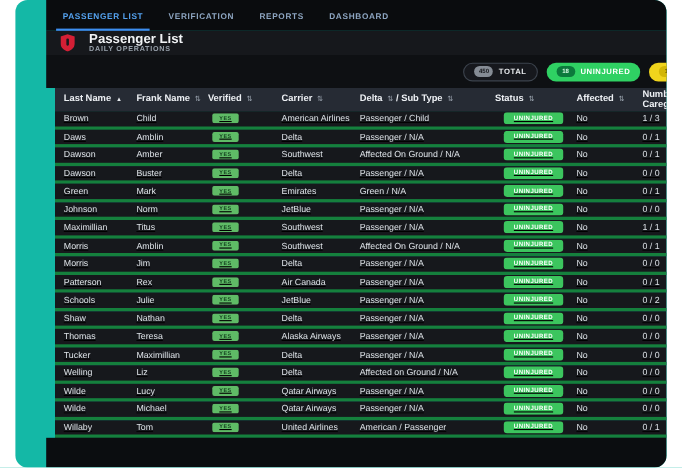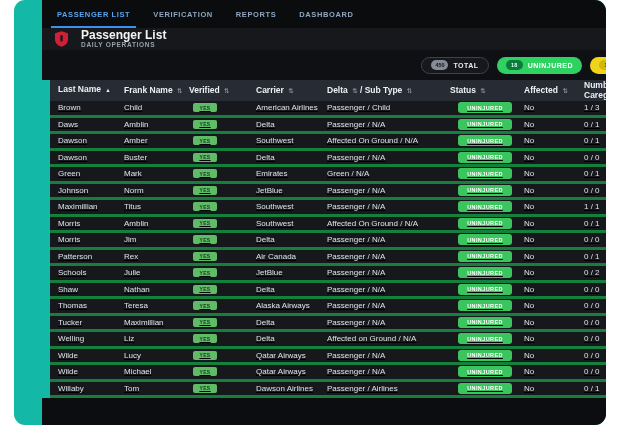--- a/index.html
+++ b/index.html
@@ -374,22 +374,22 @@
     <div class="td">0 / 0</div>
     <div class="edge">B</div>
   </div>
 
   <div class="grid tr">
     <div class="td">Willaby</div>
     <div class="td">Tom</div>
     <div class="td">
       <span class="yes-pill">YES</span>
     </div>
-    <div class="td">Dawson Airlines</div>
-    <div class="td">Passenger / Airlines</div>
+    <div class="td">United Airlines</div>
+    <div class="td">American / Passenger</div>
     <div class="td">
       <span class="status-pill">UNINJURED</span>
     </div>
     <div class="td">No</div>
     <div class="td">0 / 1</div>
     <div class="edge">B</div>
   </div>
 </div>
   </div>
 

